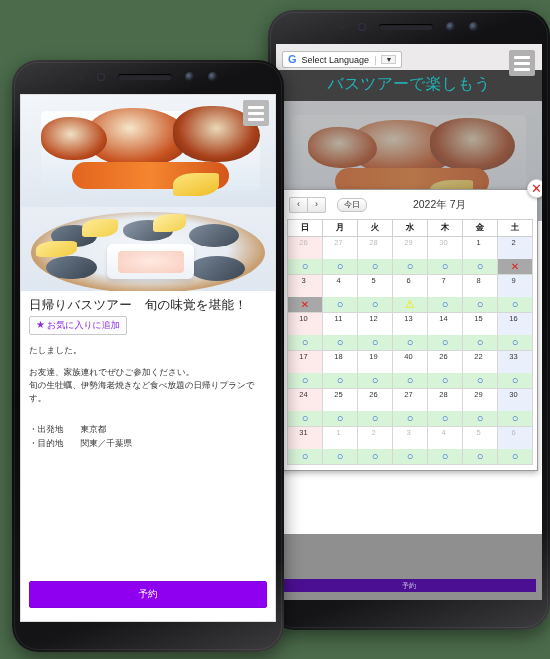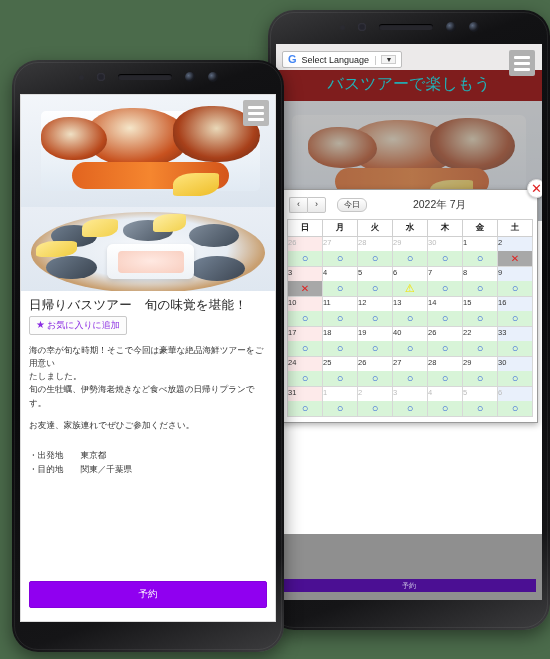--- a/index.html
+++ b/index.html
@@ -84,21 +84,21 @@
   }
   .g-icon { font-weight:bold; font-size:11px; color:#4285F4; line-height:1; }
   .lang .sep { color:#bbb; }
   .lang .caret { font-size:7px; color:#333; border:1px solid #ccc; background:#f4f4f4; padding:0 3px; }
   .r-ham {
     position:absolute; right:7px; top:6px; width:26px; height:26px;
     background:#b0b0b0; border-radius:2px;
     display:flex; flex-direction:column; justify-content:center; align-items:center; gap:3px;
   }
   .r-ham i { display:block; width:16px; height:3px; background:#fff; border-radius:1px; }
-  .r-title { text-align:center; color:#20b2b8; font-size:16px; padding:4px 0 6px; background:#7f1d1d; }
+  .r-title { text-align:center; color:#20b2b8; font-size:16px; padding:4px 0 6px; background:#404040; }
   .r-hero { position:relative; height:120px; overflow:hidden; background:#e7edf4; }
   .dim { position:absolute; inset:0; background:rgba(110,110,110,.45); }
   .r-bottom { position:absolute; left:0; right:0; bottom:0; height:66px; background:#8f8f8f; }
   .r-bottom .resv { position:absolute; left:6px; right:6px; bottom:8px; height:13px;
                     background:#4b0f93; color:#cfc7e6; font-size:7px; text-align:center; line-height:13px; }
 
   
   .cal-wrap {
     position:absolute; left:6px; right:4px; top:145px;
     background:#fff; border:1px solid #9a9a9a; box-shadow:0 2px 6px rgba(0,0,0,.3);
@@ -120,21 +120,21 @@
   .nav-btn.next { border-radius:0 2px 2px 0; }
   .nav-btn.today { border-radius:6px; padding:2px 6px; font-size:8px; margin-left:4px; }
   .cal-month { flex:1; text-align:center; font-size:10.5px; color:#333; padding-right:26px; }
 
   table.cal { width:100%; border-collapse:collapse; table-layout:fixed; }
   table.cal th {
     border:1px solid #cfcfcf; background:#fff; font-size:8.5px; color:#222;
     padding:2px 0; font-weight:bold;
   }
   table.cal td { border:1px solid #d7d7d7; padding:0; vertical-align:top; }
-  .dnum { text-align:left; font-size:7.5px; color:#333; padding:1px 3px 4px 0; height:14px; line-height:10px; }
+  .dnum { text-align:center; font-size:7.5px; color:#333; padding:1px 3px 4px 0; height:22px; line-height:10px; }
   .mark { height:15px; background:#d8f4d8; text-align:center; line-height:15px; font-size:11px; }
   td.sun .dnum { background:#fdeaea; }
   td.sat .dnum { background:#e9f0fb; }
   td.other .dnum { color:#bcbcbc; }
   .mark.o { color:#2b5fd9; }
   .mark.x { background:#a8a8a8; color:#e02020; font-size:10px; font-weight:bold; }
   .mark.w { color:#f2e200; font-size:11px; }
 </style>
 </head>
 <body>
@@ -438,25 +438,24 @@
         </div>
 
         <div class="body-pad">
           <div class="title">日帰りバスツアー　旬の味覚を堪能！</div>
 
           <div class="fav">
             <span class="star">★</span>
             <span>お気に入りに追加</span>
           </div>
 
-          <div class="para">海の幸が旬な時期！そこで今回は豪華な絶品海鮮ツアーをご用意い</div>
           <div class="para">たしました。</div>
+          <div class="para gap">お友達、家族連れでぜひご参加ください。</div>
+
           <div class="para">旬の生牡蠣、伊勢海老焼きなど食べ放題の日帰りプランです。</div>
-
-          <div class="para gap">お友達、家族連れでぜひご参加ください。</div>
 
           <div class="list">
             <div>・出発地　　東京都</div>
             <div>・目的地　　関東／千葉県</div>
           </div>
 
         </div>
 
         <div class="actions">
           <div class="btn btn-primary">予約</div>

